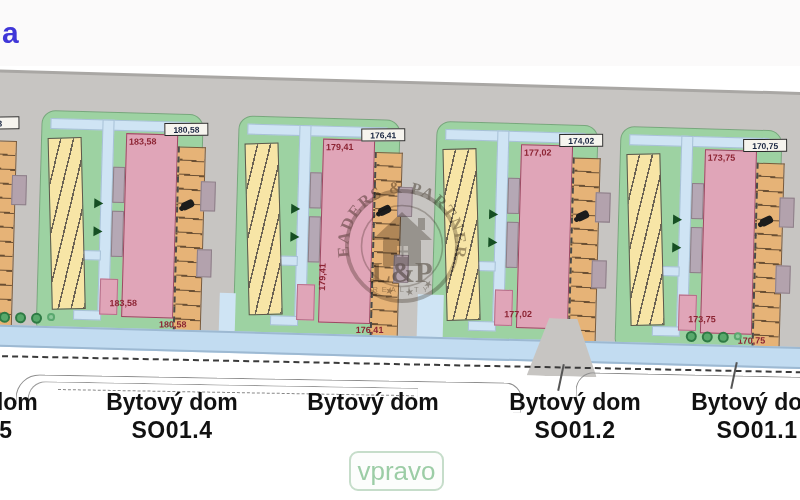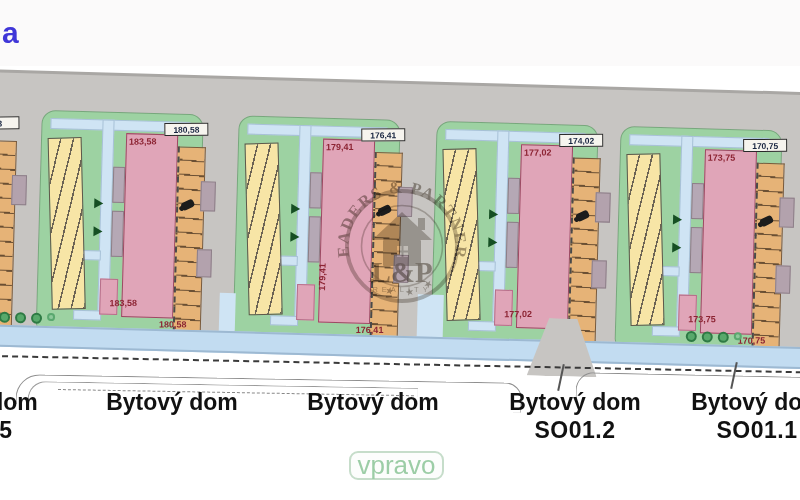--- a/index.html
+++ b/index.html
@@ -6,21 +6,21 @@
   #app{position:relative;width:800px;height:500px;background:#ffffff;overflow:hidden;
        font-family:"Liberation Sans",sans-serif;}
   
   .header{position:absolute;left:0;top:0;width:800px;height:66px;background:#fbfafa;z-index:10;}
   .hdr-left{position:absolute;left:2px;top:16px;font-size:30px;color:var(--blue);font-weight:bold;}
   .hdr-right{position:absolute;left:654px;top:17px;font-size:29px;color:var(--blue);font-weight:bold;white-space:nowrap;}
   .nav-btn{position:absolute;box-sizing:border-box;border:2px solid #c6ddca;border-radius:9px;
        background:#fcfdfc;color:var(--btn-green);font-size:26px;text-align:center;
        display:flex;align-items:center;justify-content:center;cursor:pointer;z-index:20;}
   #btn-vlavo{left:346px;top:14px;width:97px;height:40px;}
-  #btn-vpravo{left:349px;top:451px;width:95px;height:29px;}
+  #btn-vpravo{left:349px;top:451px;width:95px;height:40px;}
   
   .site{position:absolute;left:-20px;top:68px;width:860px;height:300px;
         transform:rotate(1.6deg);transform-origin:0 0;z-index:1;}
   .site .base{position:absolute;left:0;top:2px;width:860px;height:258px;background:var(--road);}
   .site .road-edge{position:absolute;left:0;top:1px;width:860px;height:3px;background:#a9a7a4;}
   .sidewalk{position:absolute;left:0;top:256px;width:860px;height:18px;background:var(--walk);
         border-top:2px solid #9db9d2;border-bottom:2px solid #9db9d2;z-index:2;}
   .connector{position:absolute;background:var(--path);z-index:1;}
   .stub{position:absolute;left:555px;top:234px;width:70px;height:58px;background:var(--road);
         clip-path:polygon(30% 0,70% 0,100% 100%,0 100%);z-index:3;}
@@ -218,20 +218,21 @@
   <div class="tick" style="left:560px;top:364px;"></div>
   <div class="tick" style="left:733px;top:362px;"></div>
 
   <div id="labels">
       <div class="blk-label" style="left: -113px;">
         <div class="l1">Bytový dom</div>
         <div class="l2">SO01.5</div>
       </div>
       <div class="blk-label" style="left: 87px;">
         <div class="l1">Bytový dom</div>
+        <div class="l2">SO01.4</div>
       </div>
       <div class="blk-label" style="left: 288px;">
         <div class="l1">Bytový dom</div>
       </div>
       <div class="blk-label" style="left: 490px;">
         <div class="l1">Bytový dom</div>
         <div class="l2">SO01.2</div>
       </div>
       <div class="blk-label" style="left: 672px;">
         <div class="l1">Bytový dom</div>

